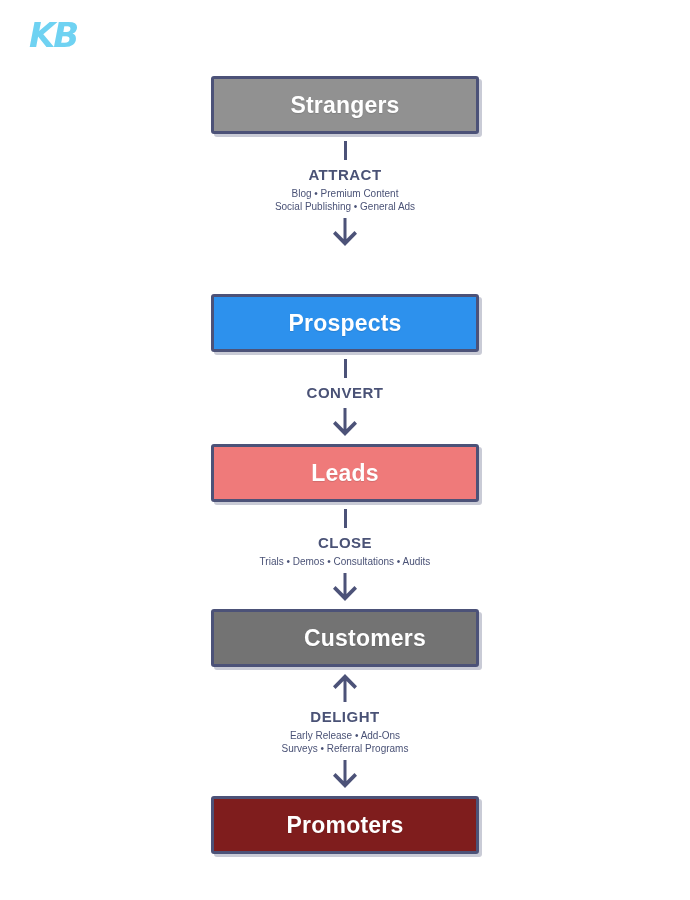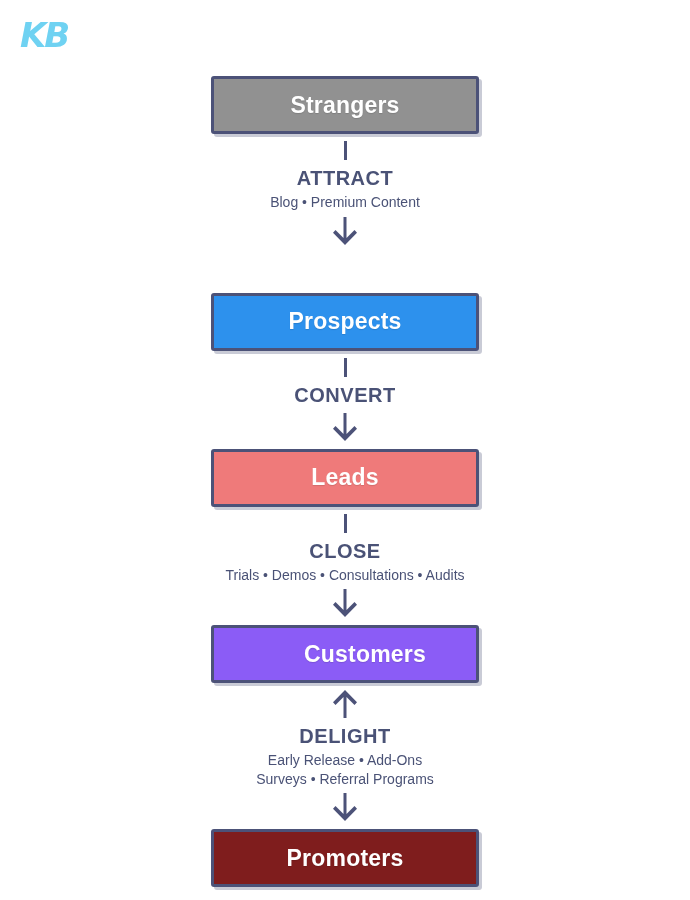--- a/index.html
+++ b/index.html
@@ -17,21 +17,21 @@
     position: relative;
     width: 690px;
     height: 900px;
     background: #ffffff;
   }
 
   
   .logo {
     position: absolute;
     top: 18px;
-    left: 20px;
+    left: 29px;
     font-family: "DejaVu Sans", sans-serif;
     font-size: 34px;
     font-weight: bold;
     font-style: italic;
     letter-spacing: -2px;
     color: #6fd2f2;
     line-height: 1;
     user-select: none;
   }
 
@@ -87,56 +87,57 @@
     width: 26px;
     height: 30px;
     margin: 5px 0 6px 0;
     display: block;
   }
 
   .arrow path { fill: #4c5278; }
 
   .trans-title {
     color: #4a5276;
-    font-size: 20px;
+    font-size: 15px;
     font-weight: bold;
     letter-spacing: 0.5px;
     line-height: 1.25;
     text-align: center;
     white-space: nowrap;
   }
 
   .trans-lines {
     margin-top: 2px;
     text-align: center;
   }
 
   .trans-line {
     color: #4a5276;
-    font-size: 14px;
+    font-size: 10px;
     line-height: 1.33;
     white-space: nowrap;
   }
 </style>
 </head>
 <body>
 
 <div class="page">
 
   <div class="logo">KB</div>
 
   <div class="funnel">
       <div class="stage-box" style="background: rgb(145, 145, 145);">
         <span class="stage-label">Strangers</span>
       </div>
       <div class="transition">
         <div class="stub"></div>
         <div class="trans-title">ATTRACT</div>
         <div class="trans-lines">
           <div class="trans-line">Blog • Premium Content</div>
+          <div class="trans-line">Social Publishing • General Ads</div>
         </div>
         <svg class="arrow" viewBox="0 0 26 30">
           <path d="M11.5 0 L11.5 21 L3.5 13 L1 15.7 L13 28 L25 15.7 L22.5 13 L14.5 21 L14.5 0 Z"></path>
         </svg>
       </div>
       <div class="stage-box" style="background: rgb(45, 145, 237); margin-top: 40px;">
         <span class="stage-label">Prospects</span>
       </div>
       <div class="transition">
         <div class="stub"></div>
@@ -151,21 +152,21 @@
       <div class="transition">
         <div class="stub"></div>
         <div class="trans-title">CLOSE</div>
         <div class="trans-lines">
           <div class="trans-line">Trials • Demos • Consultations • Audits</div>
         </div>
         <svg class="arrow" viewBox="0 0 26 30">
           <path d="M11.5 0 L11.5 21 L3.5 13 L1 15.7 L13 28 L25 15.7 L22.5 13 L14.5 21 L14.5 0 Z"></path>
         </svg>
       </div>
-      <div class="stage-box" style="background: #8b5cf6; padding-left: 40px;">
+      <div class="stage-box" style="background: #737373; padding-left: 40px;">
         <span class="stage-label">Customers</span>
       </div>
       <div class="transition">
         <svg class="arrow" viewBox="0 0 26 30">
           <path d="M11.5 30 L11.5 9 L3.5 17 L1 14.3 L13 2 L25 14.3 L22.5 17 L14.5 9 L14.5 30 Z"></path>
         </svg>
         <div class="trans-title">DELIGHT</div>
         <div class="trans-lines">
           <div class="trans-line">Early Release • Add-Ons</div>
           <div class="trans-line">Surveys • Referral Programs</div>

